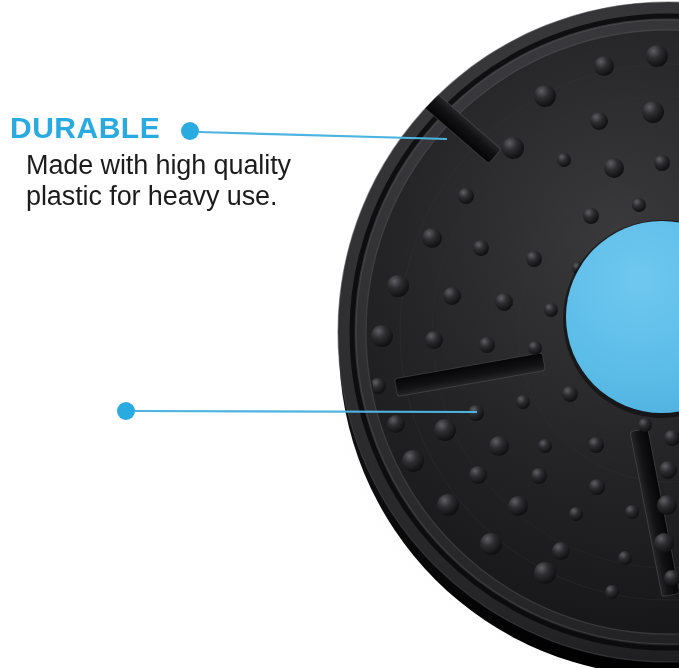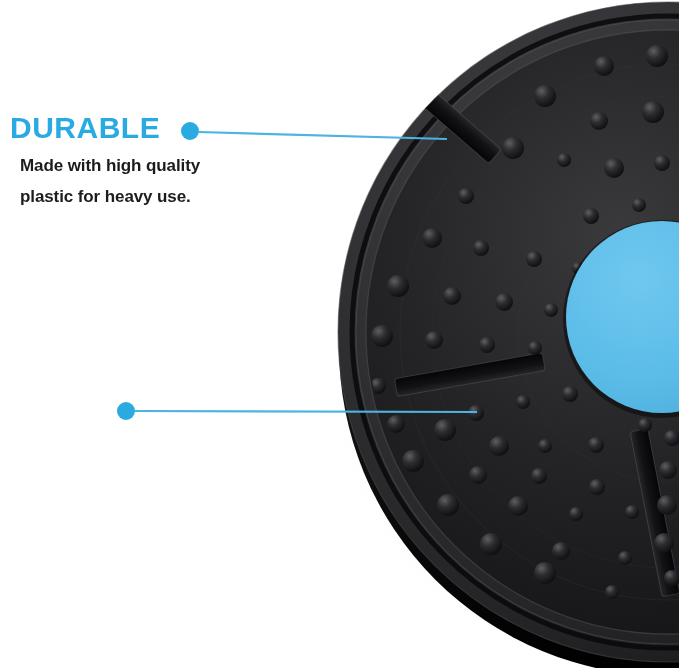--- a/index.html
+++ b/index.html
@@ -38,25 +38,25 @@
     font-size: 30px;
     font-weight: bold;
     letter-spacing: 0.5px;
     line-height: 36px;
     color: #29abe2;
     margin: 0;
     white-space: nowrap;
   }
   .callout-body {
     display: block;
-    font-size: 17px;
+    font-size: 27px;
     line-height: 31px;
     color: #1c1c1c;
-    font-weight: 700;
-    margin: 4px 0 0 10px;
+    font-weight: 400;
+    margin: 4px 0 0 16px;
     letter-spacing: -0.1px;
     white-space: pre-line;
   }
 
   
   #leader-overlay {
     position: absolute;
     left: 0; top: 0;
     width: 679px;
     height: 668px;

